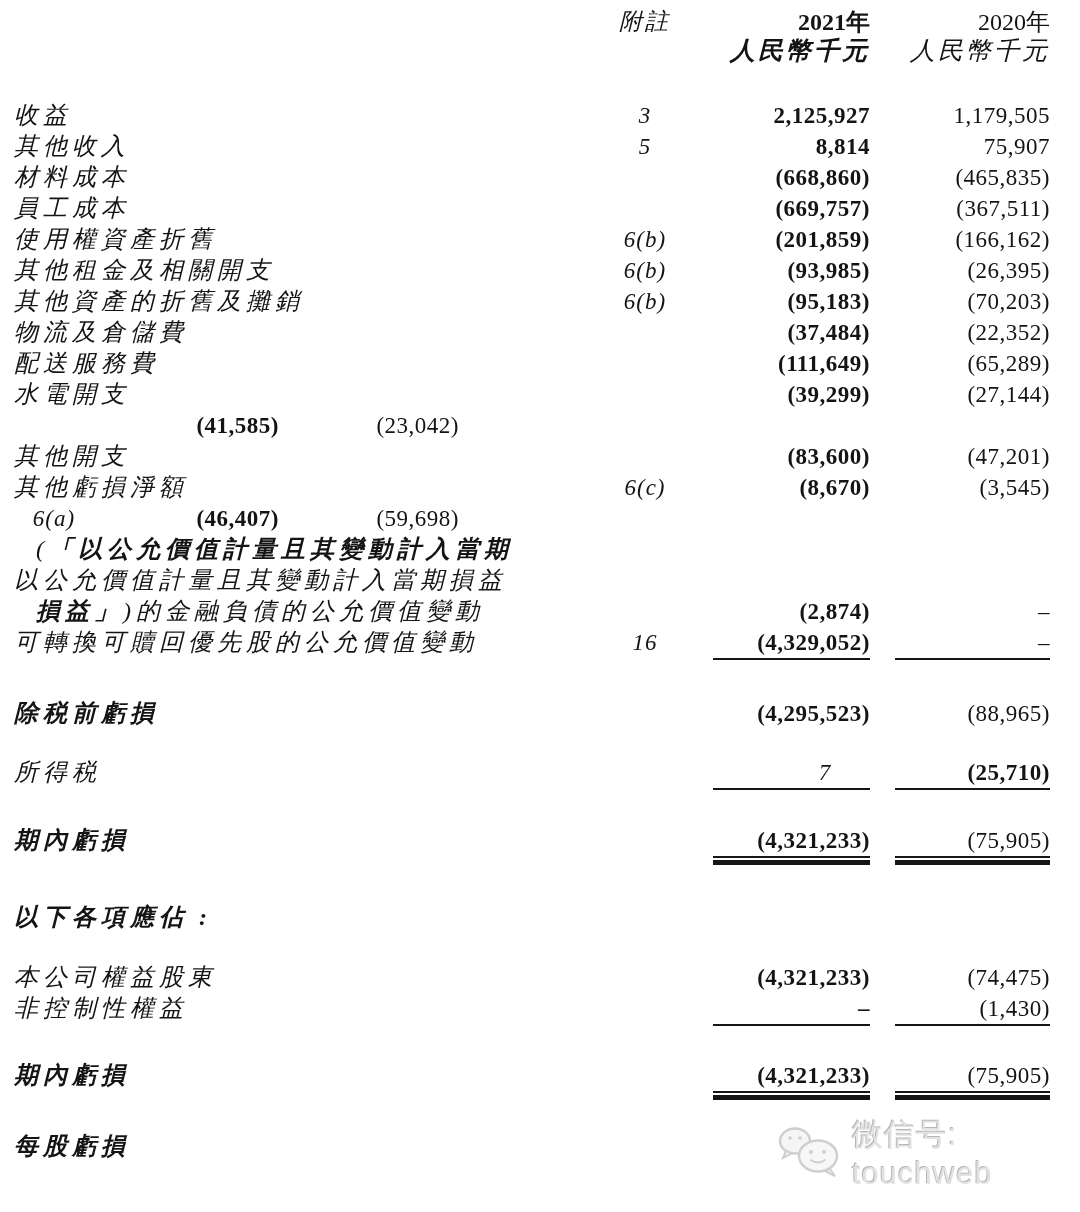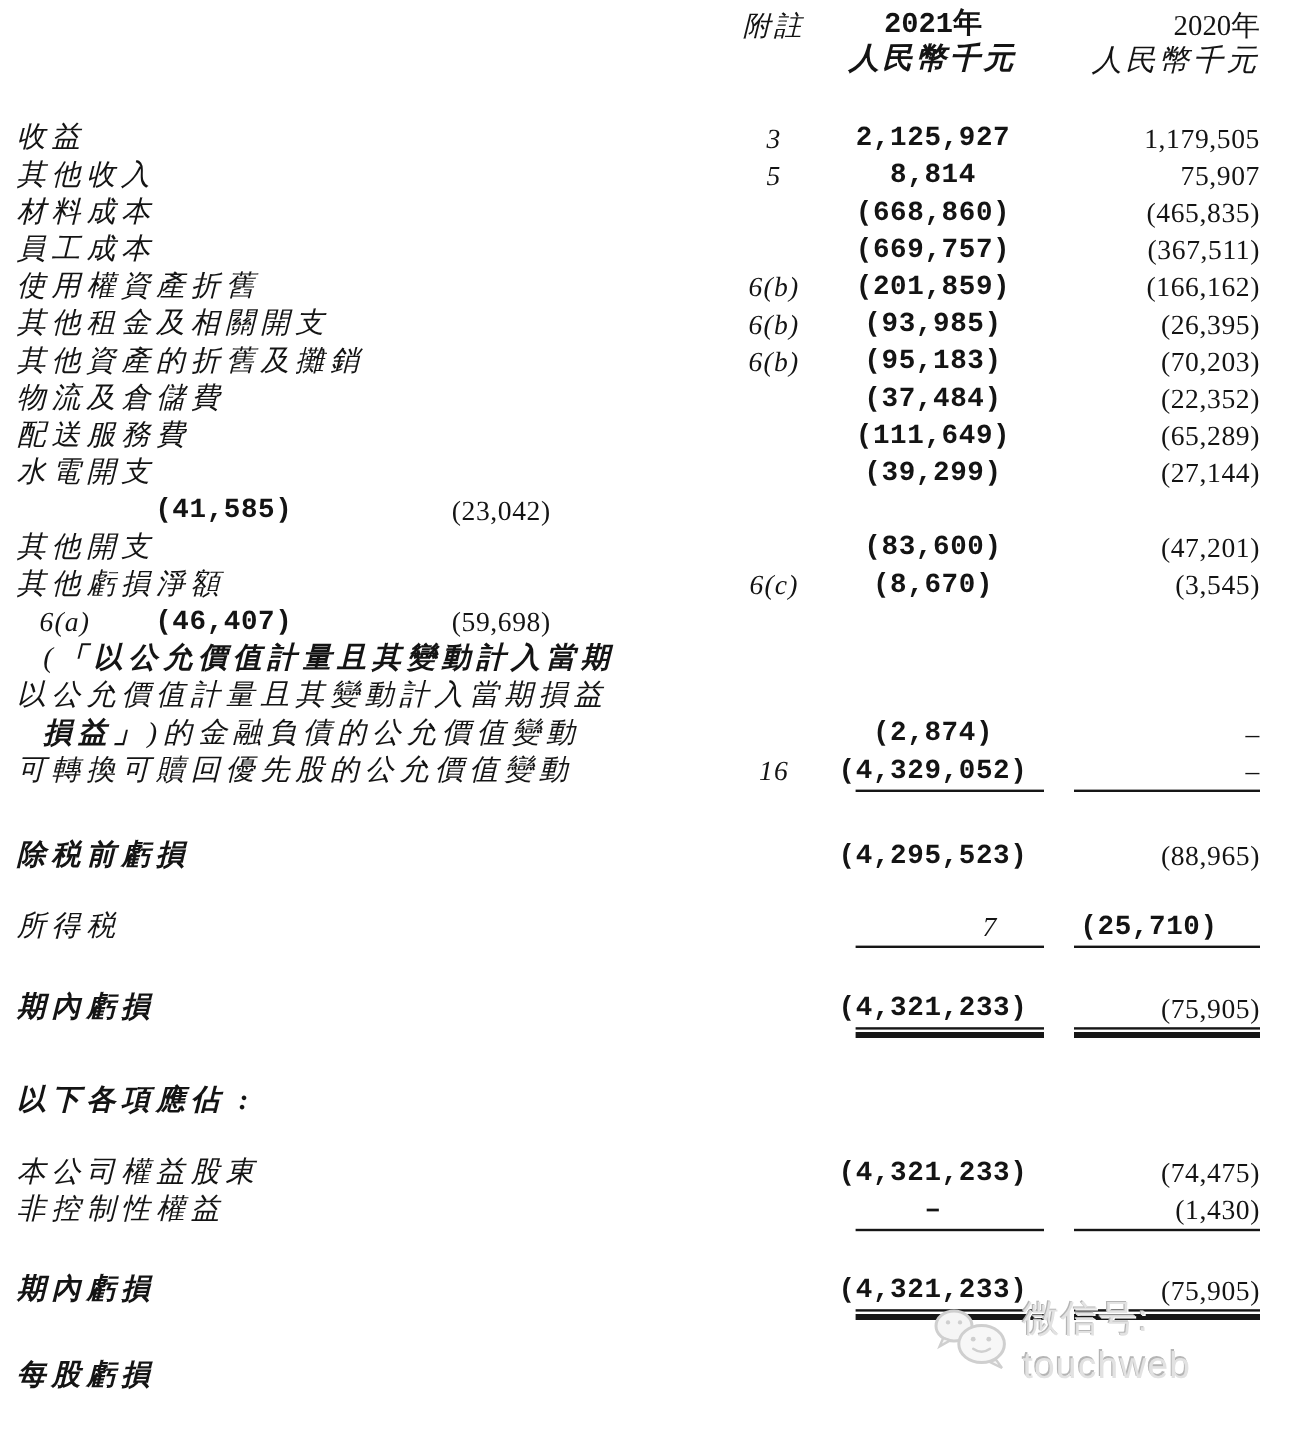--- a/index.html
+++ b/index.html
@@ -11,21 +11,21 @@
     color: #141414;
     font-family: "Liberation Serif", "DejaVu Serif", serif;
     box-sizing: border-box;
     padding: 6px 30px 0 14px;
     overflow: hidden;
   }
   
   .frow { display: flex; }
   .cell-label { flex: 1; white-space: nowrap; overflow: visible; font-style: italic; }
   .cell-note  { width: 80px;  text-align: center; }
-  .cell-v21   { width: 185px; text-align: center; font-family: Liberation Mono, monospace; }
+  .cell-v21   { width: 185px; text-align: right; }
   .cell-v20   { width: 180px; text-align: right; }
 
   
   .h1 { height: 26px; line-height: 26px; }
   .h1 .span-cols {
     width: 365px; margin-left: auto; text-align: right;
     font-weight: bold; font-size: 24px; letter-spacing: 3px;
   }
   .h2 { height: 32px; line-height: 32px; font-size: 24px; }
   .h2 .cell-note { font-style: italic; font-size: 23px; letter-spacing: 3px; }
@@ -46,21 +46,21 @@
   
   .rule-row .cell-v21 .rl { width: 157px; margin-left: auto; }
   .rule-row .cell-v20 .rl { width: 155px; margin-left: auto; }
   .rl.single { height: 0; border-top: 2px solid #161616; }
   .rl.double { height: 9px; border-top: 2px solid #161616; border-bottom: 5px solid #161616; box-sizing: border-box; }
 
   .gap { width: 100%; }
 
   
   .watermark {
-    position: absolute; left: 778px; top: 1078px;
+    position: absolute; left: 778px; top: 1114px;
     display: flex; align-items: center; gap: 8px;
     font-family: "Liberation Sans", "DejaVu Sans", sans-serif;
     pointer-events: none;
   }
   .wm-text {
     font-size: 31px; color: #e2e2e2; letter-spacing: 1px;
     text-shadow: -1px -1px 0 #b5b5b5, 1px 1px 0 #ffffff;
   }
 </style>
 </head>

